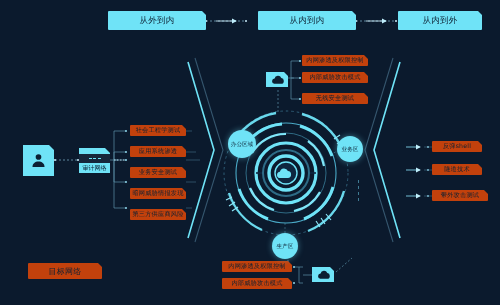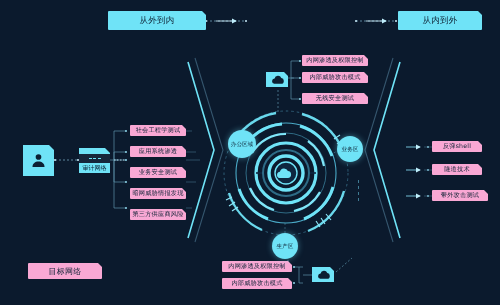--- a/index.html
+++ b/index.html
@@ -8,21 +8,21 @@
     background:#0b1a2d;
     font-family:"DejaVu Sans","Liberation Sans",sans-serif;
     position:relative;
   }
   #stage{position:absolute;inset:0;}
   svg.layer{position:absolute;left:0;top:0;width:500px;height:305px;pointer-events:none;}
 
   
   .chip{
     position:absolute;
-    background:#f9a8d4;
+    background:#c2410c;
     color:#0c2033;
     font-size:6.2px;
     letter-spacing:.2px;
     display:flex;align-items:center;justify-content:center;
     box-sizing:border-box;
     padding:0 3px;
     white-space:nowrap;
     border-radius:1px;
   }
   .chip.notch{
@@ -272,20 +272,21 @@
       </g>
 
       <g stroke="#0e2740" stroke-width="1.6">
         <line x1="-30" y1="0" x2="-24" y2="0"></line>
         <line x1="24" y1="0" x2="30" y2="0"></line>
       </g>
     </g>
   </svg>
 
   <div class="chip banner notch" style="left:108px;top:11px;width:98px;">从外到内</div>
+  <div class="chip banner notch" style="left:258px;top:11px;width:98px;">从内到内</div>
   <div class="chip banner notch" style="left:398px;top:11px;width:84px;">从内到外</div>
 
   <div class="iconbox" style="left:23px;top:145px;width:31px;height:31px;">
     <svg width="17" height="17" viewBox="0 0 24 24">
       <circle cx="12" cy="7" r="4" fill="#0c2033"></circle>
       <path d="M3.5 21c0-4.6 3.8-7.5 8.5-7.5s8.5 2.9 8.5 7.5z" fill="#0c2033"></path>
     </svg>
   </div>
 
   <div class="nodecard" style="left:79px;top:148px;width:31px;height:25px;">

